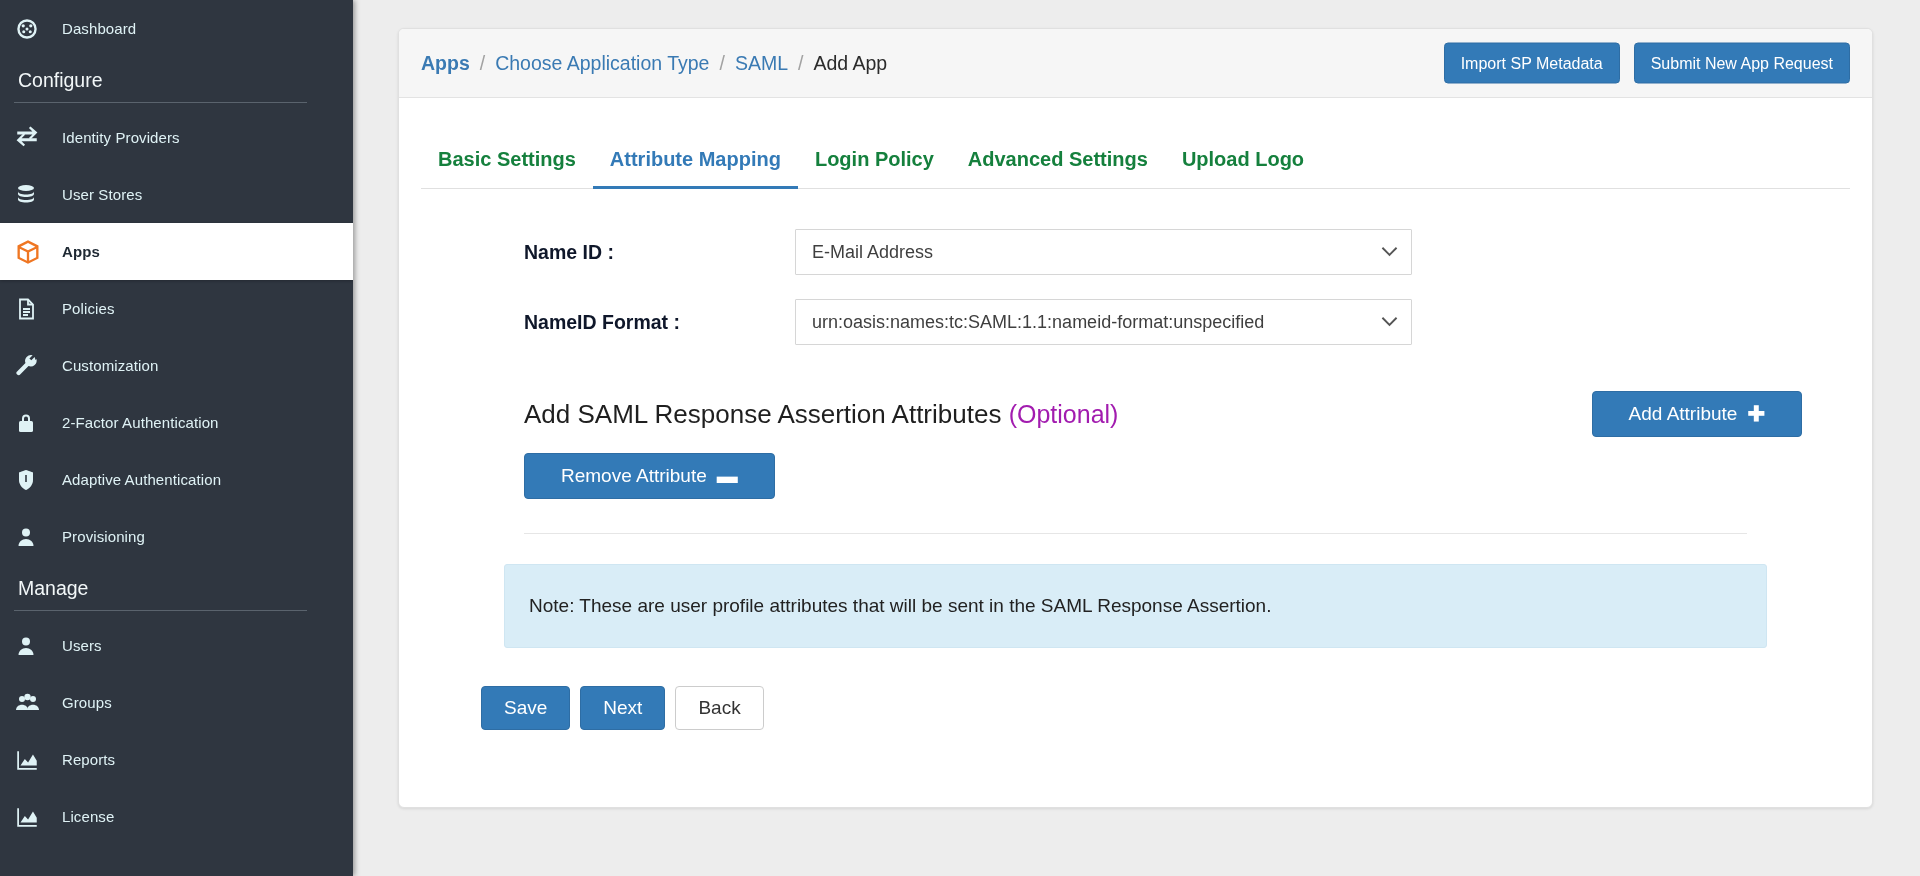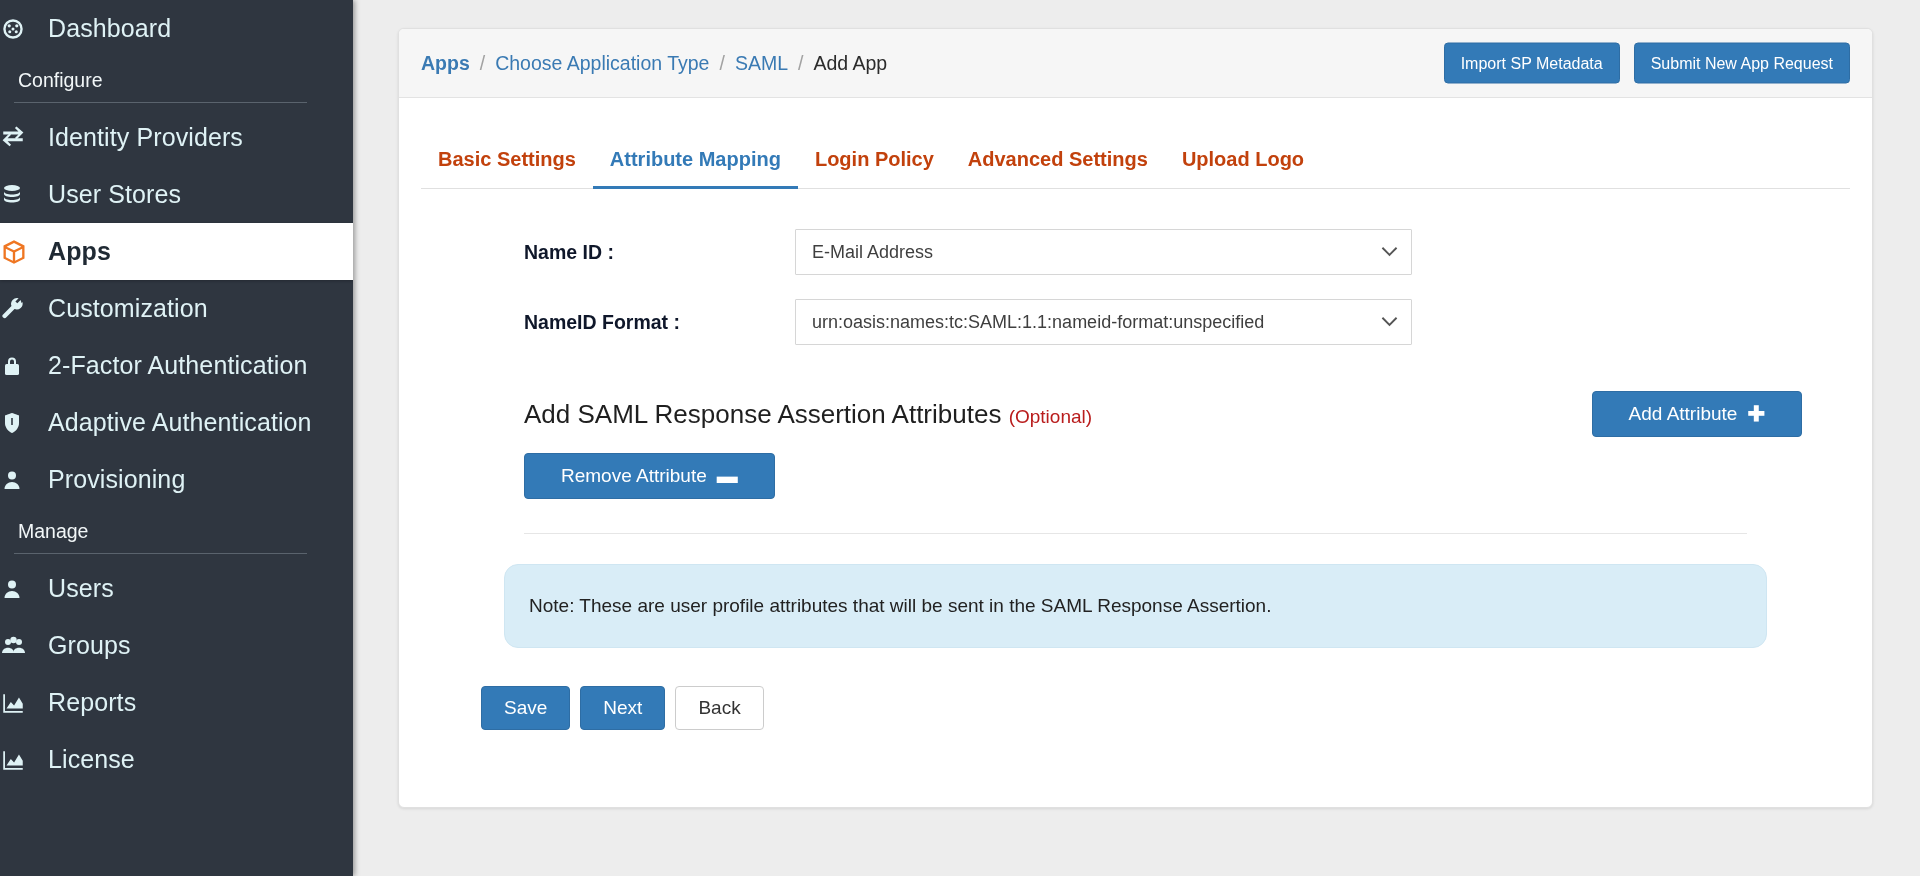--- a/index.html
+++ b/index.html
@@ -20,22 +20,23 @@
     width: 353px; height: 876px;
     background: #2f3640;
     box-shadow: 2px 0 5px rgba(0,0,0,0.35);
     z-index: 5;
     overflow: hidden;
   }
   .nav-item {
     position: relative;
     display: flex; align-items: center;
     height: 57px;
+    padding-left: 14px;
     color: #dff2f5;
-    font-size: 25px;
+    font-size: 15px;
     cursor: pointer;
     white-space: nowrap;
   }
   .nav-item .ico {
     width: 44px; min-width: 44px;
     display: flex; align-items: center; justify-content: flex-start;
     color: #dff2f5;
   }
   .nav-item .ico svg { display:block; }
   .nav-item .lbl { padding-left: 4px; letter-spacing: .1px; }
@@ -127,21 +128,21 @@
   .card-body { padding: 0; }
   .tabs {
     display: flex; align-items: flex-end;
     margin: 38px 22px 0 22px;
     border-bottom: 1px solid #e0e0e0;
     padding-left: 0;
   }
   .tab {
     font-size: 20px;
     font-weight: bold;
-    color: #c2410c;
+    color: #15803d;
     padding: 12px 17px 15px 17px;
     cursor: pointer;
     border-bottom: 3px solid transparent;
     margin-bottom: -1px;
     white-space: nowrap;
   }
   .tab.active {
     color: #337ab7;
     border-bottom-color: #337ab7;
   }
@@ -188,22 +189,22 @@
     display: flex; align-items: center; justify-content: space-between;
     padding: 22px 0 0 0;
     margin-left: 65px;
     margin-right: 10px;
   }
   .attrs-title {
     font-size: 26px;
     color: #1f1f1f;
   }
   .attrs-title .opt {
-    font-size: 19px;
-    color: #b91c1c;
+    font-size: 25px;
+    color: #a21caf;
     text-align: right;
   }
   .btn-lg {
     height: 46px; line-height: 44px;
     font-size: 19px;
     padding: 0 36px;
     border-radius: 4px;
   }
   .btn-lg .sym { margin-left: 10px; font-weight: bold; font-size: 21px; }
 
@@ -211,21 +212,21 @@
 
   .hr {
     border: 0; border-top: 1px solid #e6e6e6;
     margin: 34px 65px 0 65px;
   }
 
   .note {
     margin: 30px 45px 0 45px;
     background: #d9edf7;
     border: 1px solid #cfe6f2;
-    border-radius: 14px;
+    border-radius: 3px;
     padding: 30px 24px;
     font-size: 19px;
     color: #222222;
   }
 
   .footer-actions {
     display: flex; gap: 10px;
     margin: 38px 0 42px 22px;
   }
   .btn-foot {
@@ -280,20 +281,30 @@
 
     <div class="nav-item active">
       <span class="ico">
         <svg width="28" height="28" viewBox="0 0 24 24" fill="currentColor">
           <path d="M12 2 3 6.5v11L12 22l9-4.5v-11L12 2zm0 2.3 6.3 3.1L12 10.6 5.7 7.4 12 4.3zM5 9.2l6 3v7.3l-6-3V9.2zm8 10.3v-7.3l6-3v7.3l-6 3z"></path>
         </svg>
       </span>
       <span class="lbl">Apps</span>
     </div>
 
+    <div class="nav-item">
+      <span class="ico">
+        <svg width="24" height="26" viewBox="0 0 24 24" fill="none" stroke="currentColor" stroke-width="1.8">
+          <path d="M6 2.5h8l5 5v14H6z"></path>
+          <path d="M14 2.5v5h5"></path>
+          <path d="M9 12h7M9 15h7M9 18h5"></path>
+        </svg>
+      </span>
+      <span class="lbl">Policies</span>
+    </div>
 
     <div class="nav-item">
       <span class="ico">
         <svg width="26" height="26" viewBox="0 0 24 24" fill="currentColor">
           <path d="M20.7 5.5a5.5 5.5 0 0 1-7.3 6.6L5.9 19.6a2 2 0 1 1-2.8-2.8l7.5-7.5A5.5 5.5 0 0 1 17.2 2l-3 3 1.8 1.8 3-3c.4.8.7 1.7.7 2.7z"></path>
         </svg>
       </span>
       <span class="lbl">Customization</span>
     </div>
 

